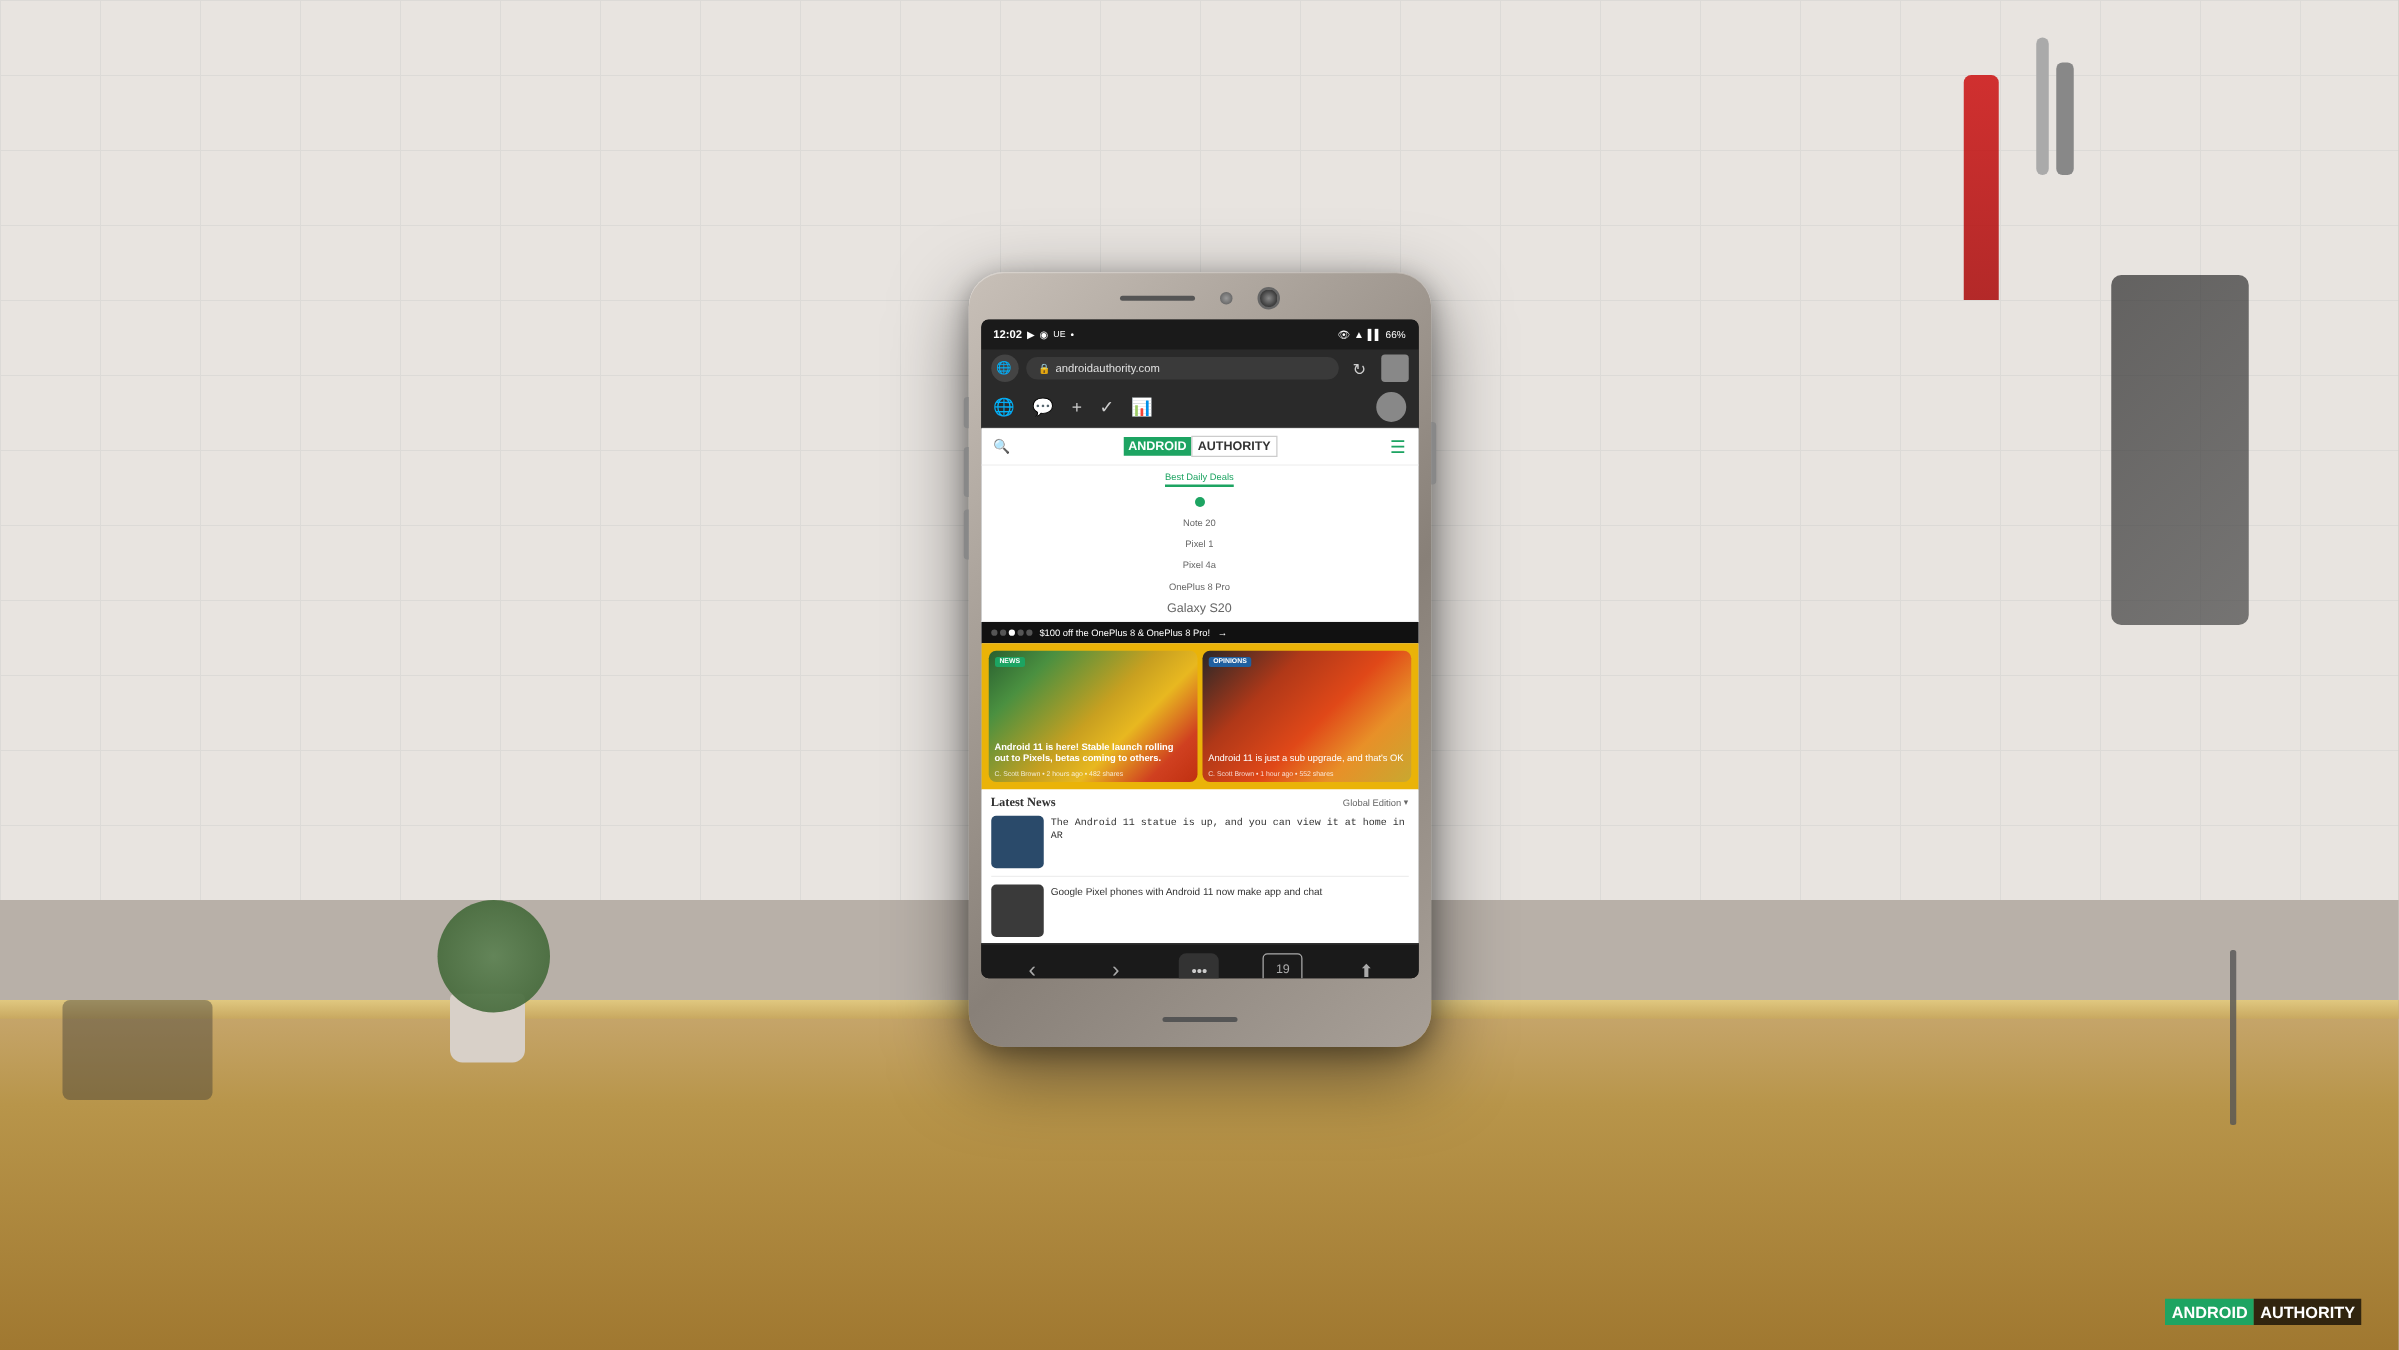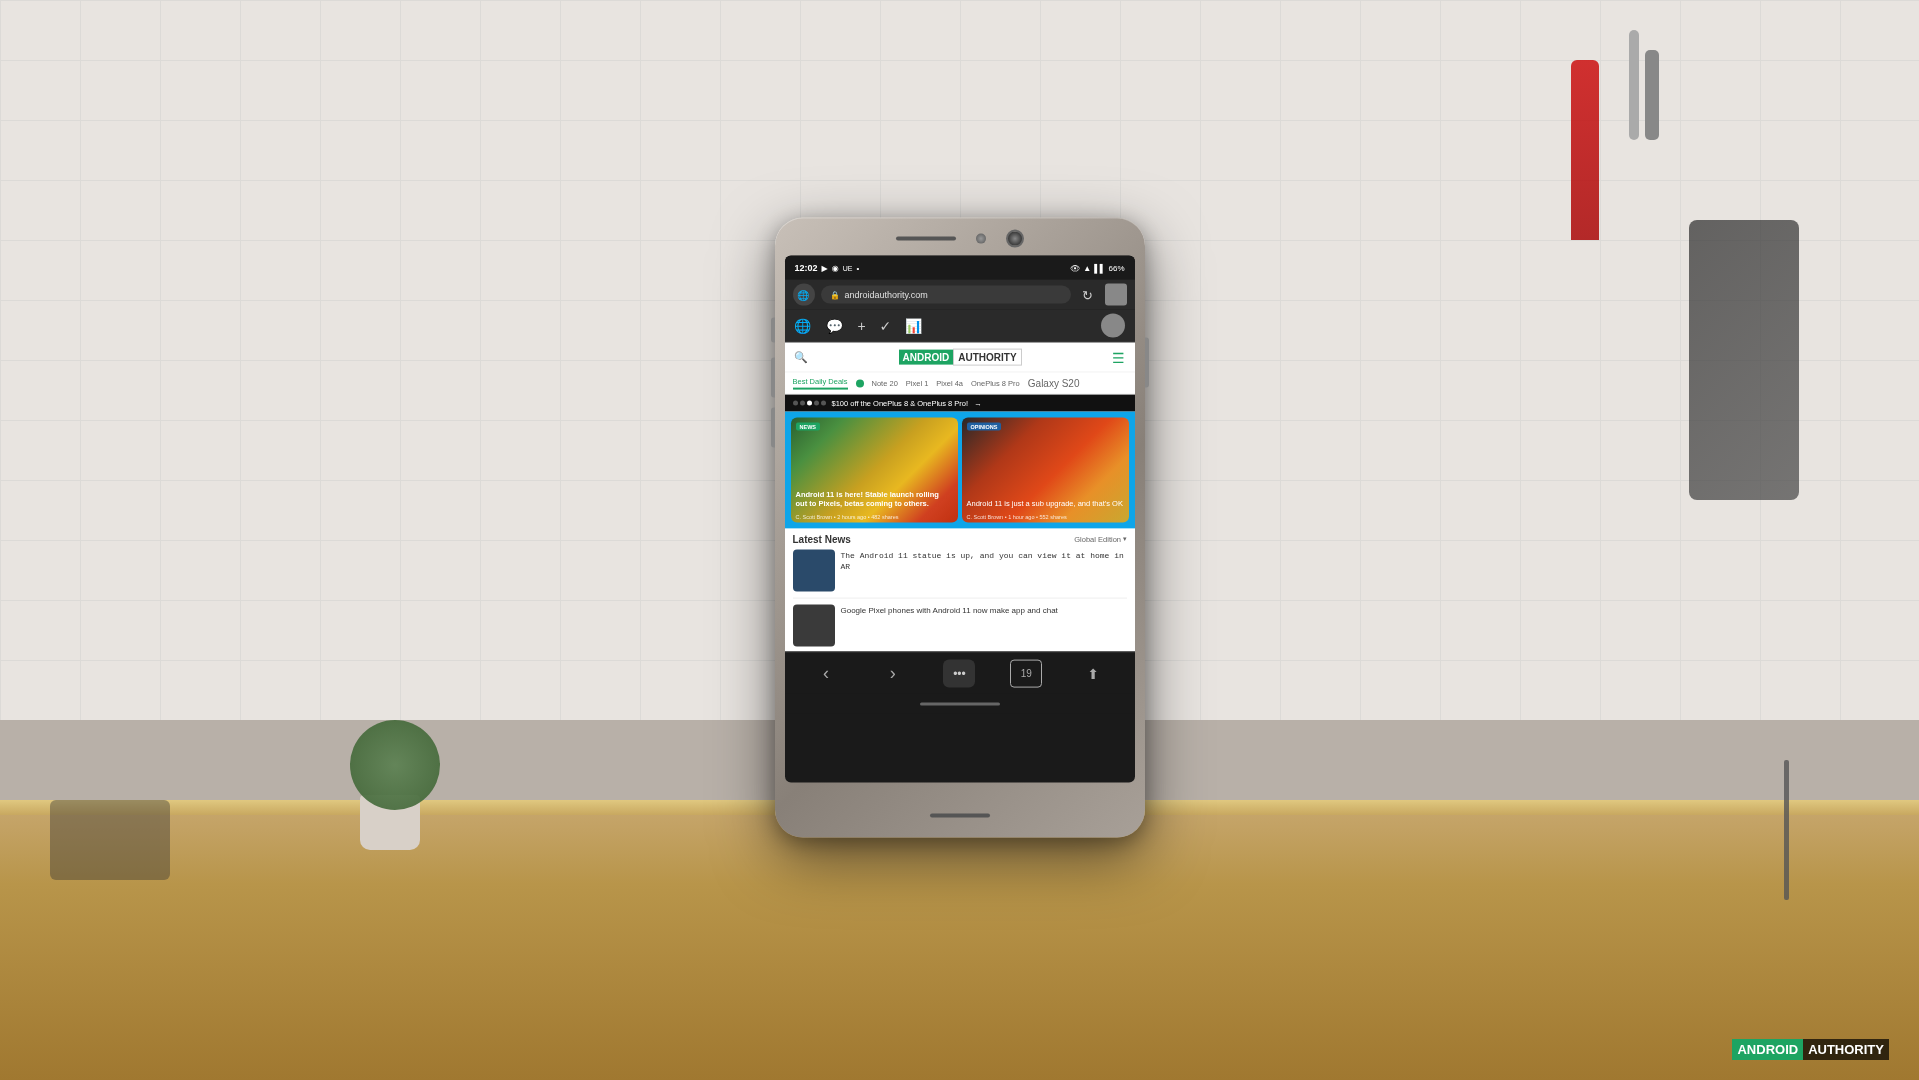--- a/index.html
+++ b/index.html
@@ -369,21 +369,21 @@
 
         <div class="aa-header">
           <span style="font-size:11px;color:#666;">🔍</span>
           <div style="display:flex;align-items:center;">
             <span style="background:#1da462;color:white;font-size:10px;font-weight:bold;padding:2px 4px;font-family:Arial;">ANDROID</span>
             <span style="color:#333;font-size:10px;font-weight:bold;padding:2px 4px;border:1px solid #ccc;font-family:Arial;">AUTHORITY</span>
           </div>
           <span style="font-size:14px;color:#1da462;">☰</span>
         </div>
 
-        <div class="aa-nav" style="background:white;padding:4px 8px;display:flex;gap:8px;align-items:center;border-bottom:1px solid #eee;overflow:hidden;">
+        <div class="aa-nav" style="background:white;padding:4px 8px;display:flex;gap:8px;align-items:center;border-bottom:1px solid #eee;overflow:hidden;flex-direction:column;">
           <span style="font-size:7.5px;color:#1da462;border-bottom:2px solid #1da462;white-space:nowrap;padding-bottom:2px;">Best Daily Deals</span>
           <span style="display:inline-block;background:#1da462;color:white;border-radius:50%;width:8px;height:8px;font-size:5px;text-align:center;line-height:8px;"></span>
           <span style="font-size:7.5px;color:#666;white-space:nowrap;">Note 20</span>
           <span style="font-size:7.5px;color:#666;white-space:nowrap;">Pixel 1</span>
           <span style="font-size:7.5px;color:#666;white-space:nowrap;">Pixel 4a</span>
           <span style="font-size:7.5px;color:#666;white-space:nowrap;">OnePlus 8 Pro</span>
           <span style="font-size:10px;color:#666;white-space:nowrap;">Galaxy S20</span>
         </div>
 
         <div style="background:#111;color:white;font-size:7.5px;padding:4px 8px;display:flex;align-items:center;gap:6px;">
@@ -391,21 +391,21 @@
             <div style="width:5px;height:5px;background:#555;border-radius:50%;"></div>
             <div style="width:5px;height:5px;background:#555;border-radius:50%;"></div>
             <div style="width:5px;height:5px;background:white;border-radius:50%;"></div>
             <div style="width:5px;height:5px;background:#555;border-radius:50%;"></div>
             <div style="width:5px;height:5px;background:#555;border-radius:50%;"></div>
           </div>
           <span>$100 off the OnePlus 8 &amp; OnePlus 8 Pro!</span>
           <span>→</span>
         </div>
 
-        <div style="display:flex;gap:4px;padding:6px 6px;background:#0ea5e9;justify-content:center;">
+        <div style="display:flex;gap:4px;padding:6px 6px;background:#eab308;justify-content:center;">
 
           <div style="flex:1;height:105px;border-radius:6px;overflow:hidden;position:relative;background:linear-gradient(135deg,#2a6030 0%,#4a9040 20%,#c8a020 50%,#e8b820 65%,#d04020 85%,#c03010 100%);">
             <span style="position:absolute;top:5px;left:5px;background:#1da462;color:white;font-size:5.5px;font-weight:bold;padding:1px 4px;border-radius:2px;">NEWS</span>
             <div style="position:absolute;bottom:14px;left:5px;right:5px;color:white;font-size:7.5px;font-weight:bold;line-height:1.3;">Android 11 is here! Stable launch rolling out to Pixels, betas coming to others.</div>
             <div style="position:absolute;bottom:3px;left:5px;right:5px;color:rgba(255,255,255,0.8);font-size:5.5px;">
               <span>C. Scott Brown</span>
               <span> • </span>
               <span>2 hours ago</span>
               <span> • </span>
               <span>482 shares</span>
@@ -420,21 +420,21 @@
               <span> • </span>
               <span>1 hour ago</span>
               <span> • </span>
               <span>552 shares</span>
             </div>
           </div>
         </div>
 
         <div style="padding:5px 8px;background:white;">
           <div style="display:flex;justify-content:space-between;align-items:center;margin-bottom:5px;">
-            <span style="font-size:10px;font-weight:bold;color:#333;">Latest News</span>
+            <span style="font-size:10px;font-weight:bold;color:#333;font-family:Liberation Serif, serif;">Latest News</span>
             <div style="font-size:7.5px;color:#666;display:flex;align-items:flex-start;gap:2px;">
               <span>Global Edition</span>
               <span style="font-size:7px;">▾</span>
             </div>
           </div>
 
           <div style="display:flex;gap:6px;margin-bottom:6px;padding-bottom:6px;border-bottom:1px solid #eee;font-family:Liberation Mono, monospace;">
             <div style="width:42px;height:42px;background:#2a4a6a;border-radius:4px;flex-shrink:0;"></div>
             <div style="font-size:8px;color:#333;line-height:1.4;flex:1;">The Android 11 statue is up, and you can view it at home in AR</div>
           </div>

